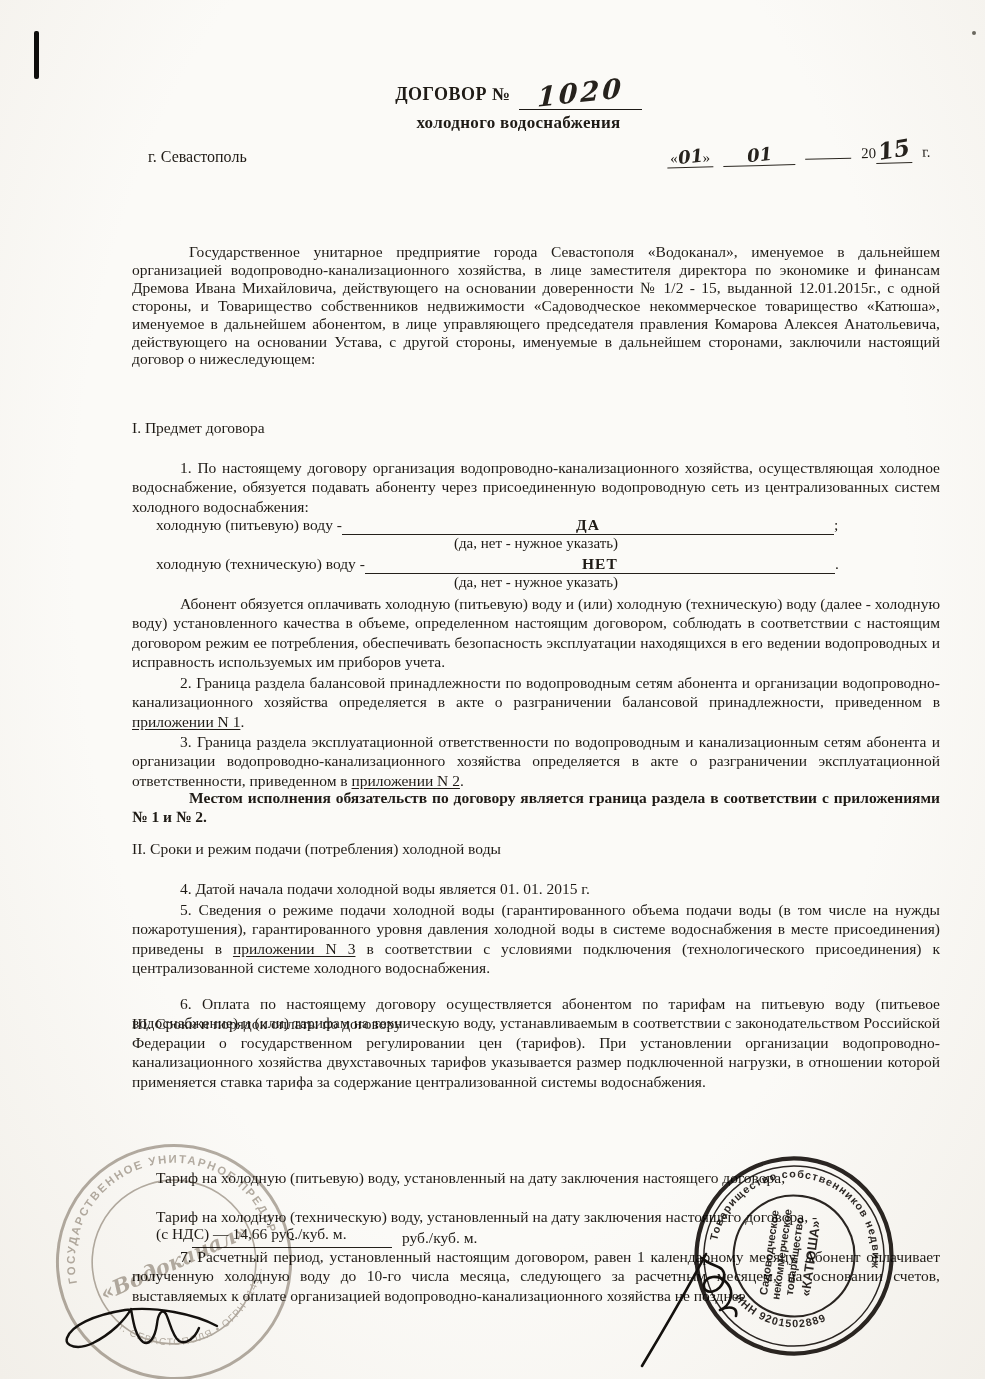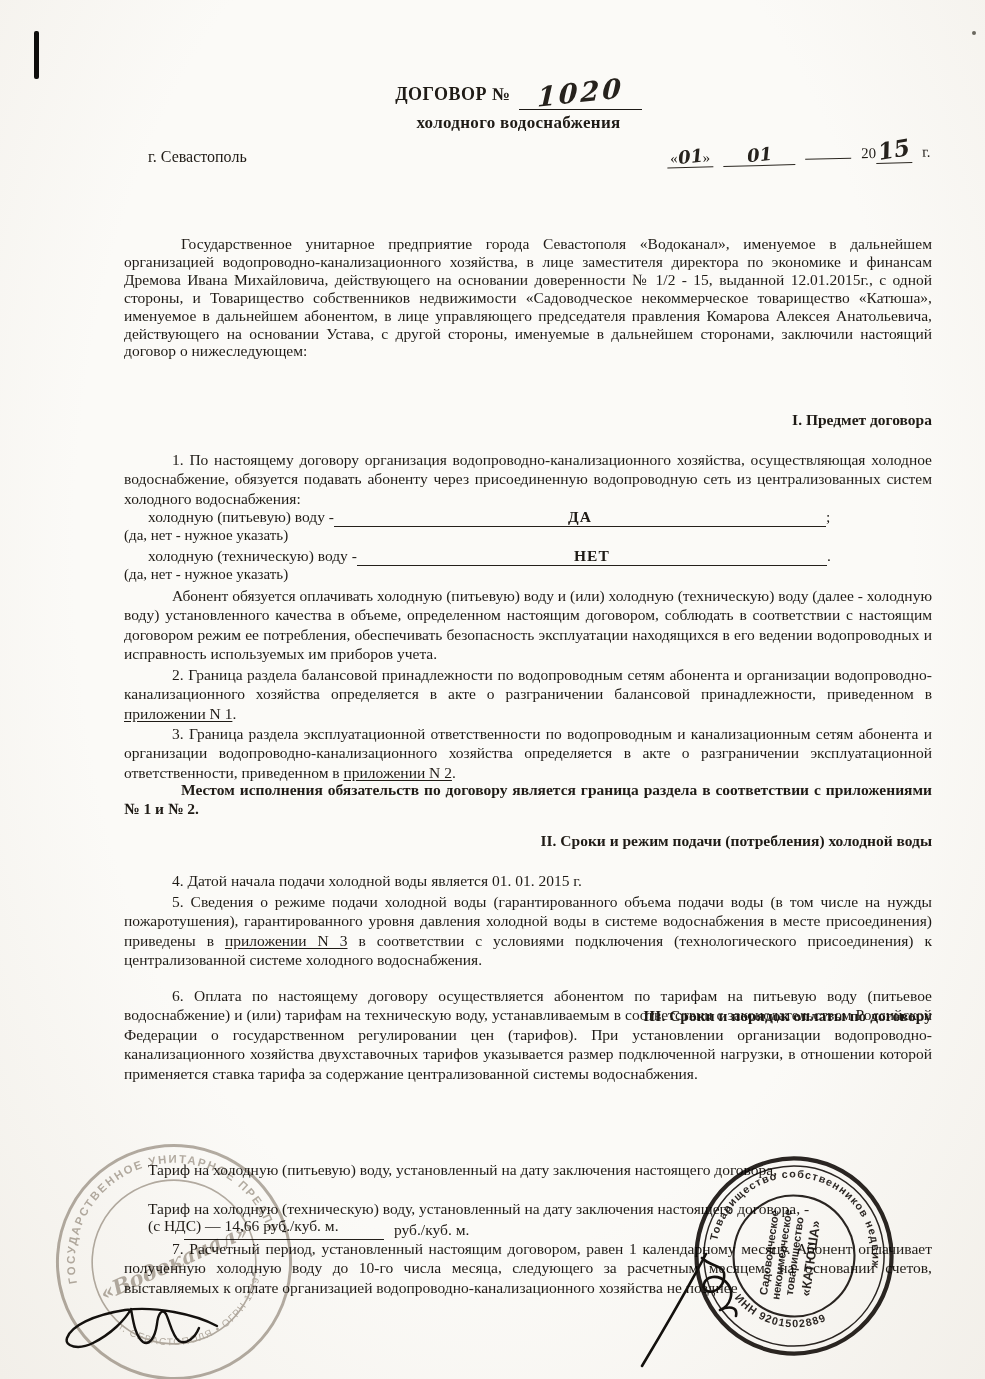--- a/index.html
+++ b/index.html
@@ -24,30 +24,30 @@
   .date-block{position:absolute;right:55px;top:138px;display:flex;align-items:baseline;gap:10px;font-size:15px;transform:rotate(-1.5deg);}
   .d-seg{border-bottom:1.4px solid #2a2620;padding:0 3px;}
   .d-hw{display:inline-block;font-size:18px;transform:rotate(-4deg);}
   .d-gap{display:inline-block;border-bottom:1.4px solid #2a2620;width:46px;height:1em;}
   .d-m{display:inline-block;border-bottom:1.4px solid #2a2620;width:72px;text-align:center;}
   .d-y15{display:inline-block;border-bottom:1.4px solid #2a2620;padding:0 2px;}
   .d-y15 .d-hw{font-size:23px;transform:rotate(-8deg);}
 
   
   .doc{position:absolute;left:116px;top:0;width:808px;font-size:15.5px;line-height:19.4px;text-align:justify;}
-  .doc p{margin:8px;position:absolute;left:0;width:808px;}
+  .doc p{margin:16px;position:absolute;left:0;width:808px;}
   .pre{top:227px;line-height:17.9px;text-indent:57px;}
-  .s-h{text-align:right;font-weight:bold;}
+  .s-h{text-align:left;font-weight:normal;}
   .s1h{top:402px;} .p1{top:442px;text-indent:48px;}
   .fill{display:flex;align-items:baseline;padding-left:24px;text-align:left;box-sizing:border-box;}
   .fill .lbl{white-space:nowrap;}
   .fill .blank{border-bottom:1.4px solid #24201b;text-align:center;font-weight:bold;letter-spacing:1px;}
   .fl1{top:499px;} .fl1 .blank{width:492px;}
   .fl2{top:538px;} .fl2 .blank{width:470px;}
-  .hint{position:absolute;width:470px;left:280px;font-size:15px;}
+  .hint{position:absolute;text-align:center;width:470px;left:280px;font-size:15px;}
   .h1{top:518px;} .h2{top:557px;}
   .p2{top:578px;text-indent:48px;}
   .p3{top:657px;text-indent:48px;}
   .p4{top:716px;text-indent:48px;}
   .p5{top:772px;text-indent:57px;font-weight:bold;}
   .u{text-decoration:underline;text-underline-offset:2px;}
   .s2h{top:823px;}
   .s2p1{top:863px;text-indent:48px;}
   .s2p2{top:884px;text-indent:48px;}
   .s3h{top:998px;}

